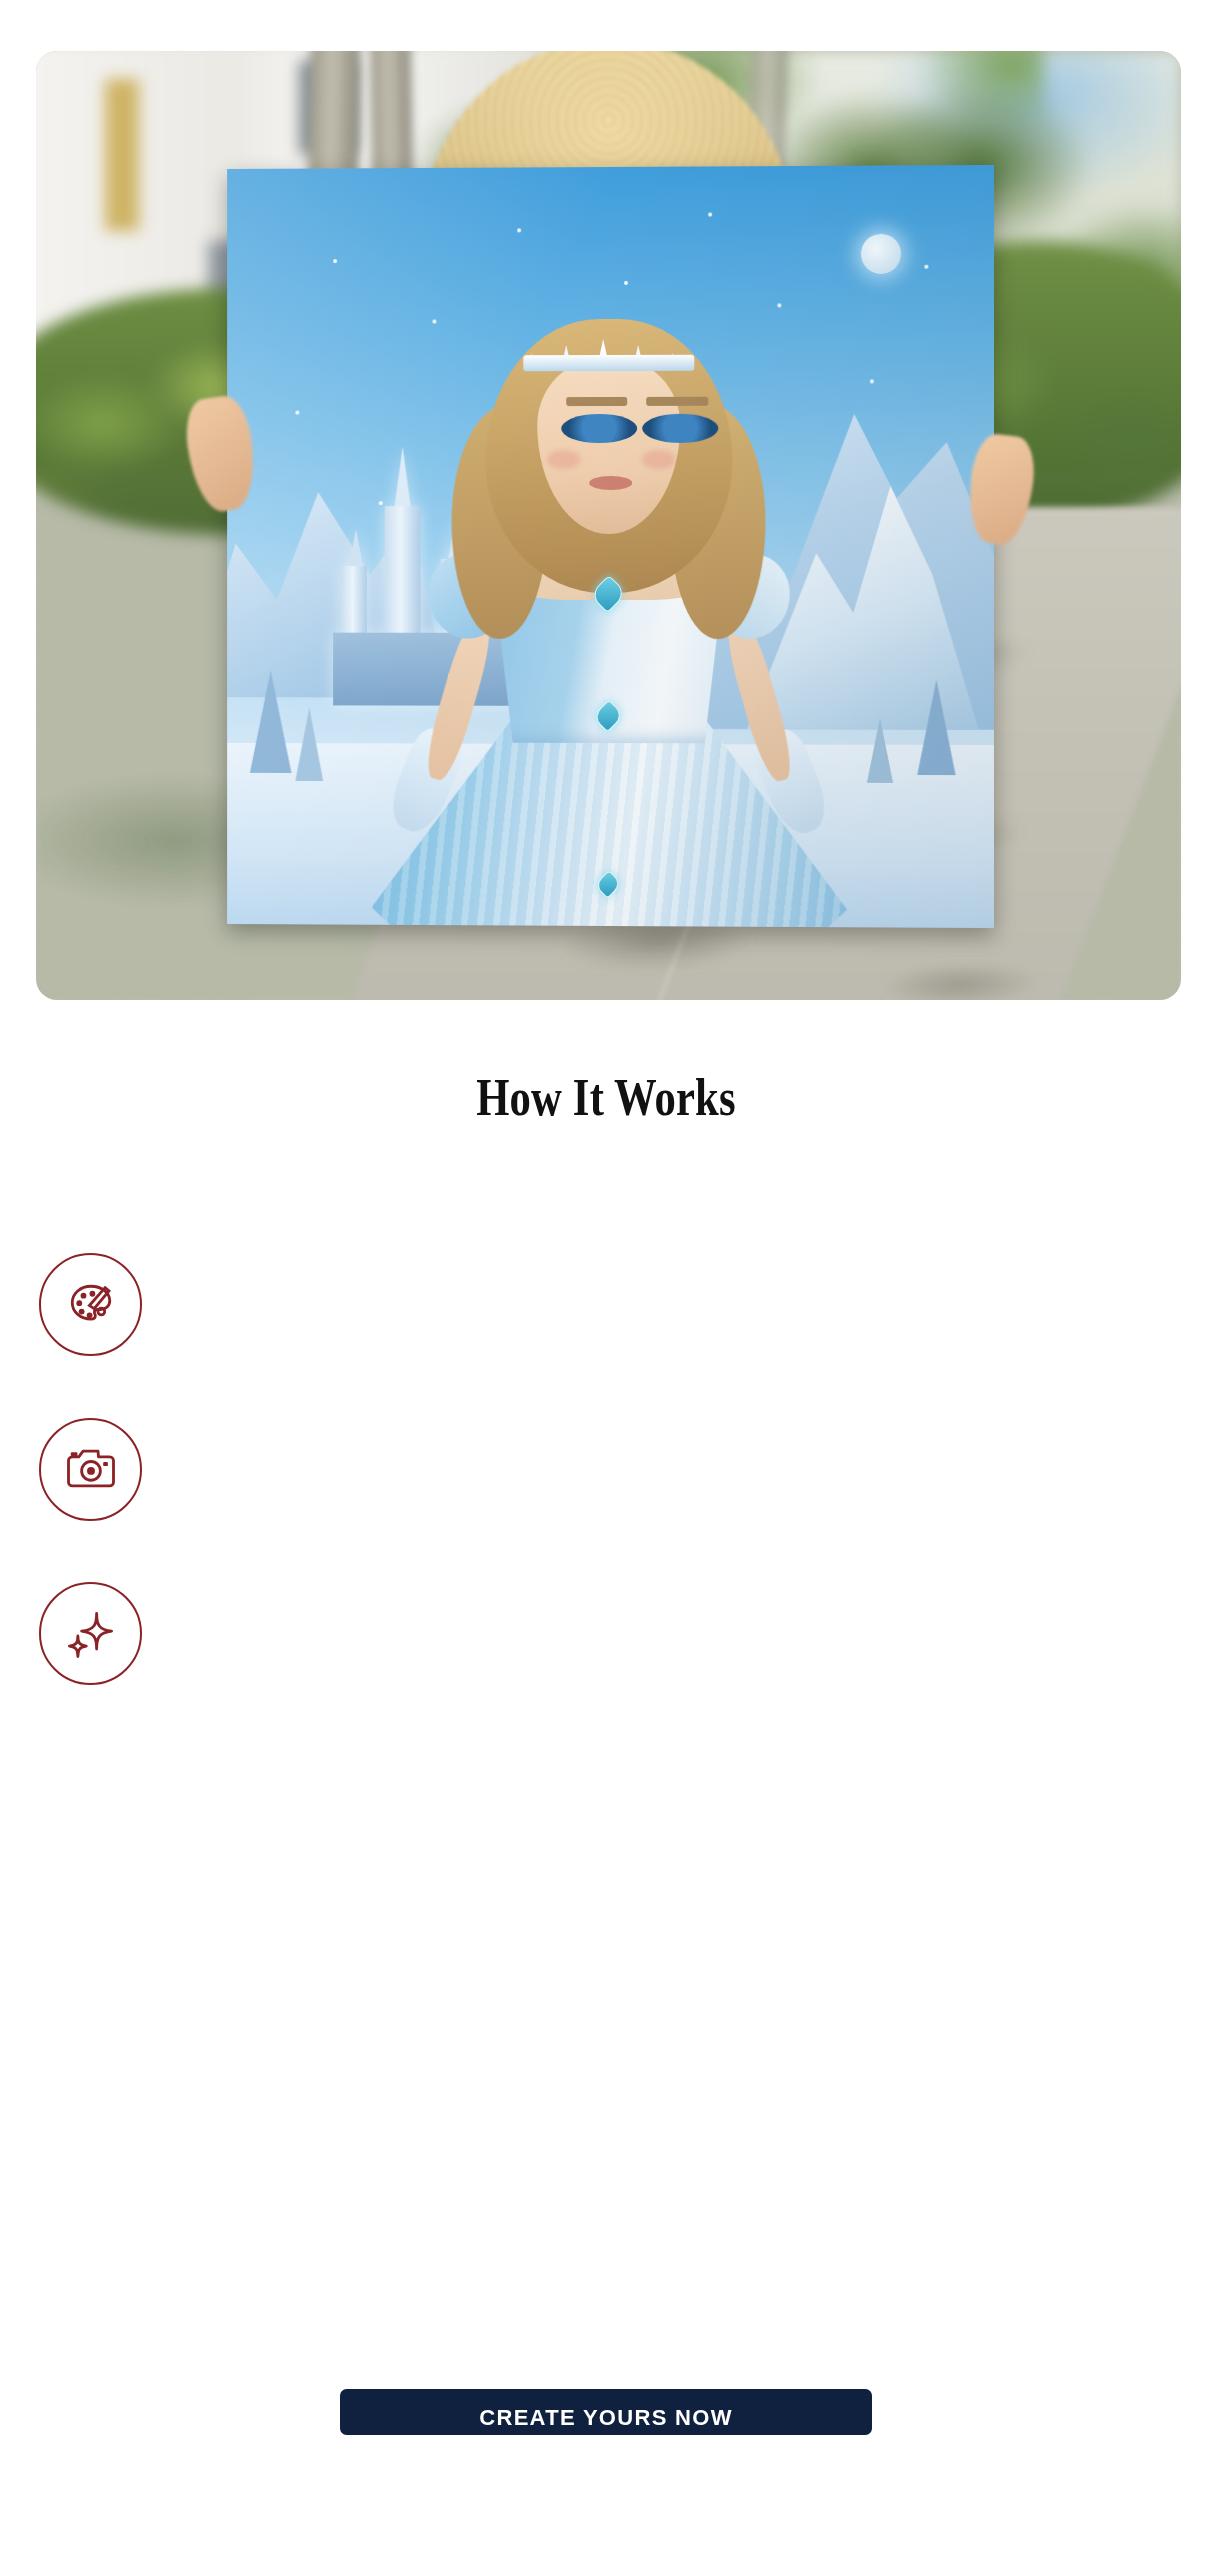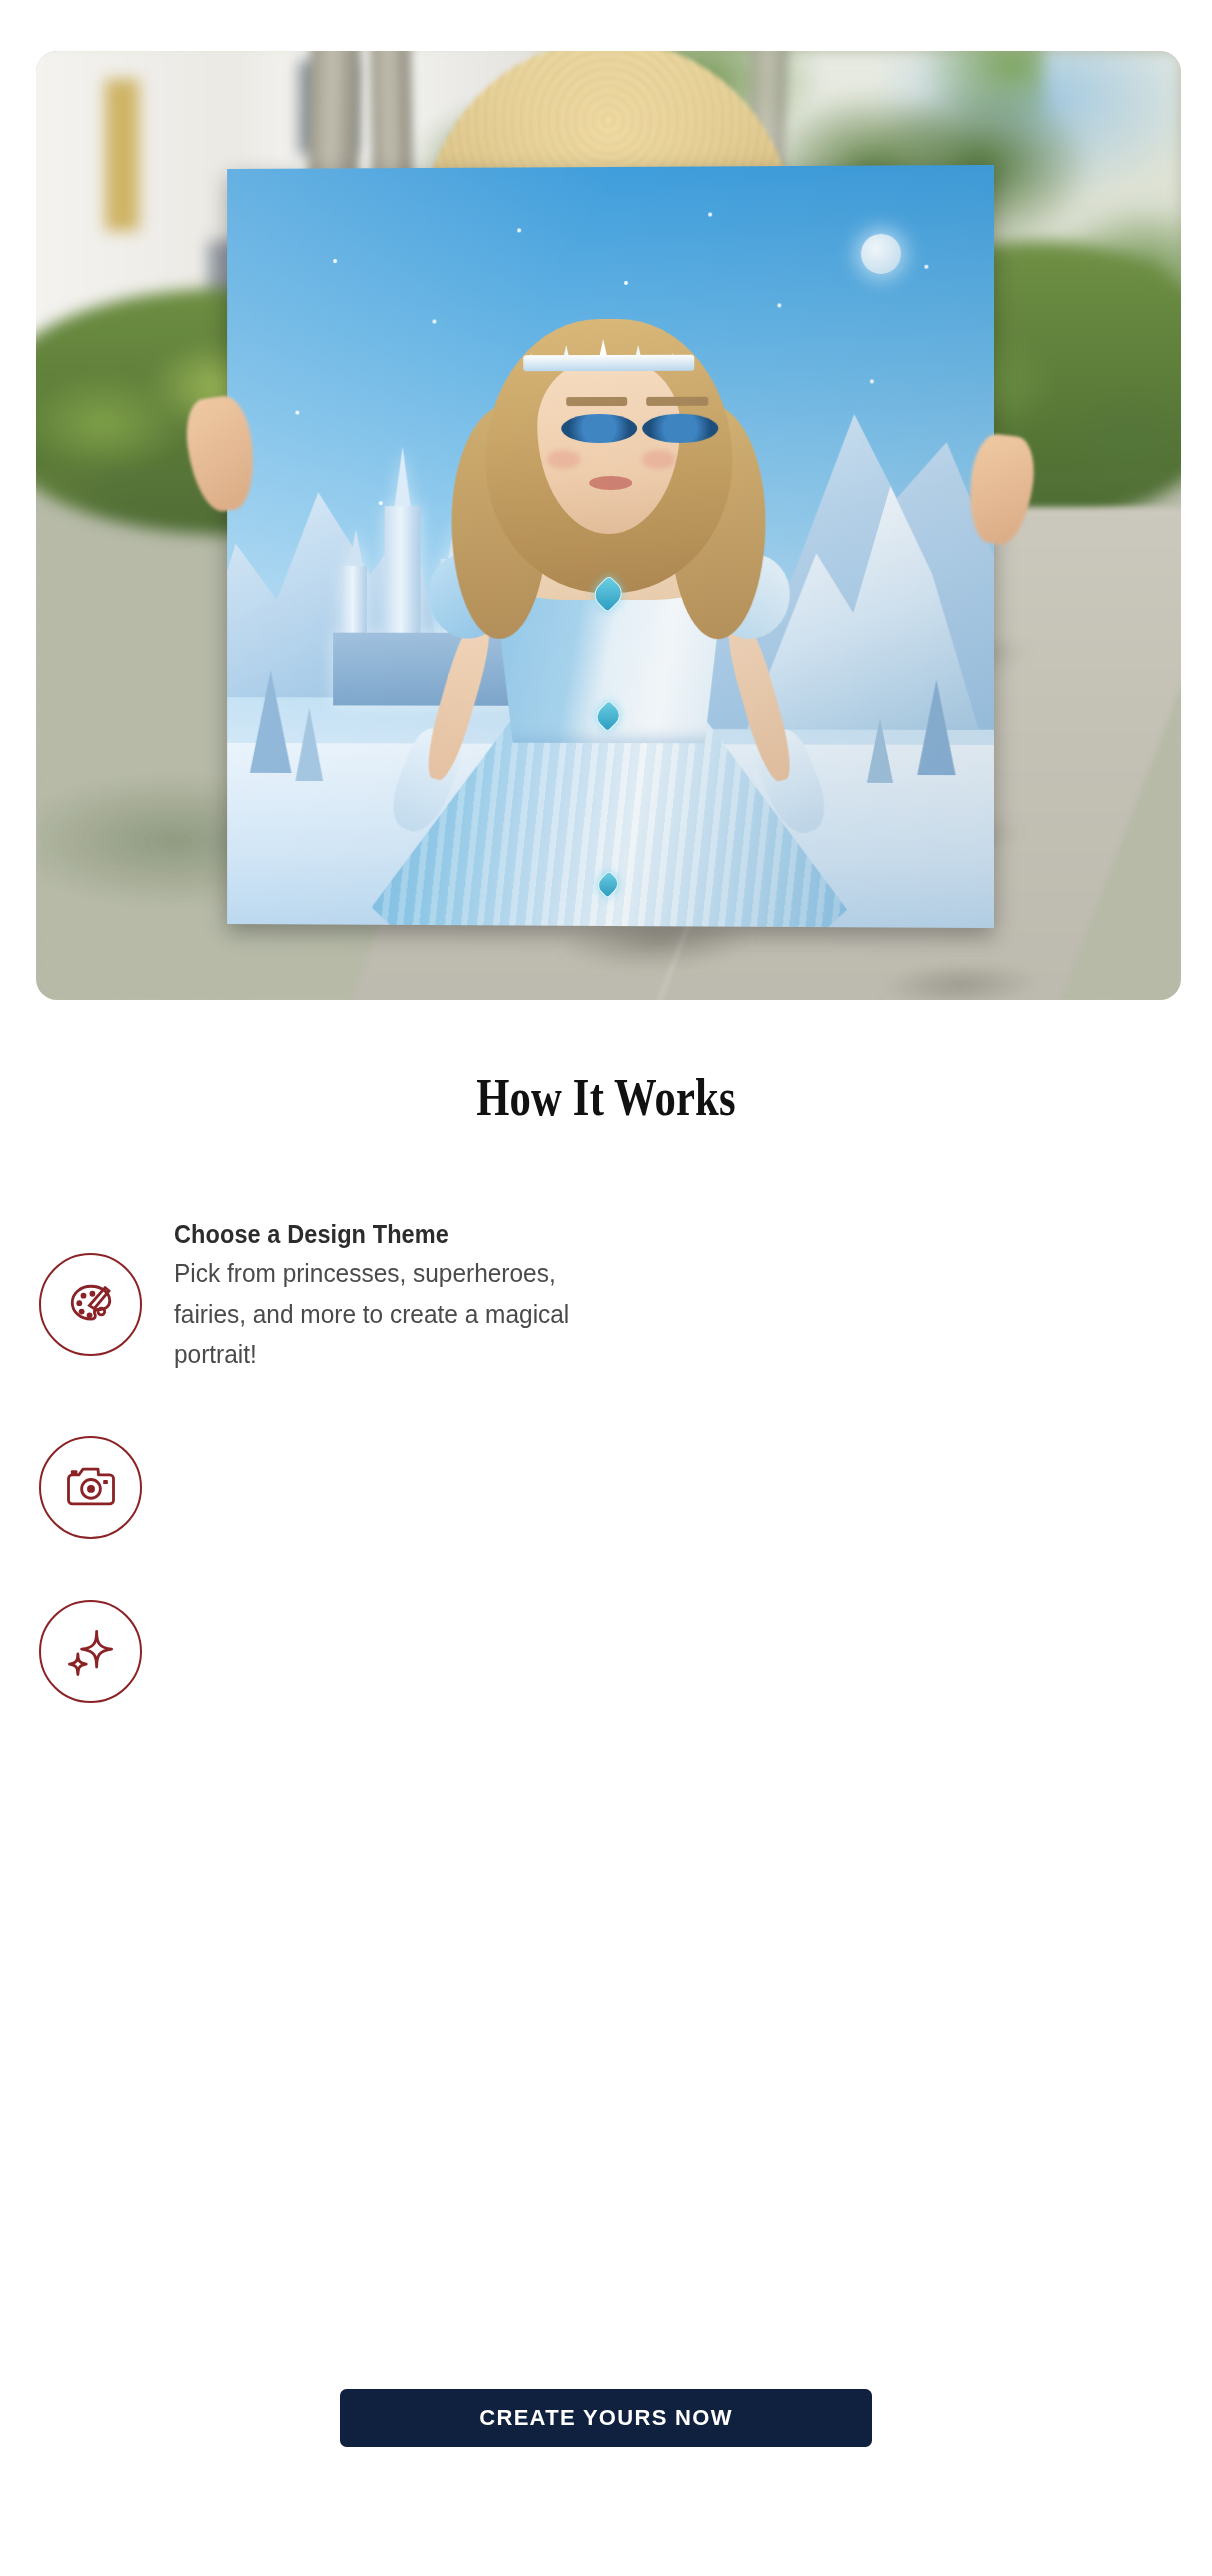--- a/index.html
+++ b/index.html
@@ -368,21 +368,21 @@
   .step-p{
     font-size:26px; color:#4a4a4a; line-height:1.55; margin-top:3.2px;
     transform:scaleX(.94); transform-origin:left center;
     white-space:pre-line;
   }
 
   .cta-wrap{ position:absolute; left:0; top:2389px; width:100%; text-align:center; }
   .cta{
     display:inline-block; background:#10213f; color:#ffffff;
     border:none; border-radius:6.5px;
-    width:532px; height:58px; line-height:58px;
+    width:532px; height:46px; line-height:58px;
     font-size:22px; font-weight:700; letter-spacing:1.3px;
     font-family:"Liberation Sans", sans-serif;
     cursor:pointer;
   }
 </style>
 </head>
 <body>
 
 <div class="hero-wrap">
   <div class="scene">
@@ -508,26 +508,20 @@
         <path d="M32 12c-11 0-20 7.6-20 17.5S21 47 32 47c3.2 0 4.6-1.6 4.6-3.6 0-1.5-1-2.4-1-3.7 0-1.6 1.4-2.9 3.3-2.9H42c5.8 0 10-4.1 10-9.3C52 18.8 43 12 32 12z"></path>
         <circle cx="24" cy="22" r="3.1" fill="#8a2226" stroke="none"></circle>
         <circle cx="33.5" cy="20" r="3.1" fill="#8a2226" stroke="none"></circle>
         <circle cx="19.5" cy="30" r="3.1" fill="#8a2226" stroke="none"></circle>
         <circle cx="22" cy="39" r="3.1" fill="#8a2226" stroke="none"></circle>
         <circle cx="30.5" cy="43" r="3.1" fill="#8a2226" stroke="none"></circle>
         <circle cx="43" cy="39" r="3.6"></circle>
         <path d="M47 13.5l4.2 3.4-15.8 19-5.1-3.3z"></path>
       </svg>
     </div>
-    <div class="step-text">
-      <div class="step-h">Choose a Design Theme</div>
-      <div class="step-p">Pick from princesses, superheroes,
-fairies, and more to create a magical
-portrait!</div>
-    </div>
   </div>
 
   <div class="step">
     <div class="icon-circle">
       <svg width="60" height="60" viewBox="0 0 64 64" fill="none" stroke="#8a2226" stroke-width="3" stroke-linejoin="round">
         <path d="M8 23a4 4 0 014-4h7l4.5-6h16L40 19h12a4 4 0 014 4v23a4 4 0 01-4 4H12a4 4 0 01-4-4z"></path>
         <circle cx="32" cy="34" r="10"></circle>
         <circle cx="32" cy="34" r="4.2" fill="#8a2226" stroke="none"></circle>
         <rect x="10.5" y="14" width="7" height="5" rx="1.2" fill="#8a2226" stroke="none"></rect>
         <rect x="45" y="24.5" width="5" height="4.4" rx="1" fill="#8a2226" stroke="none"></rect>

